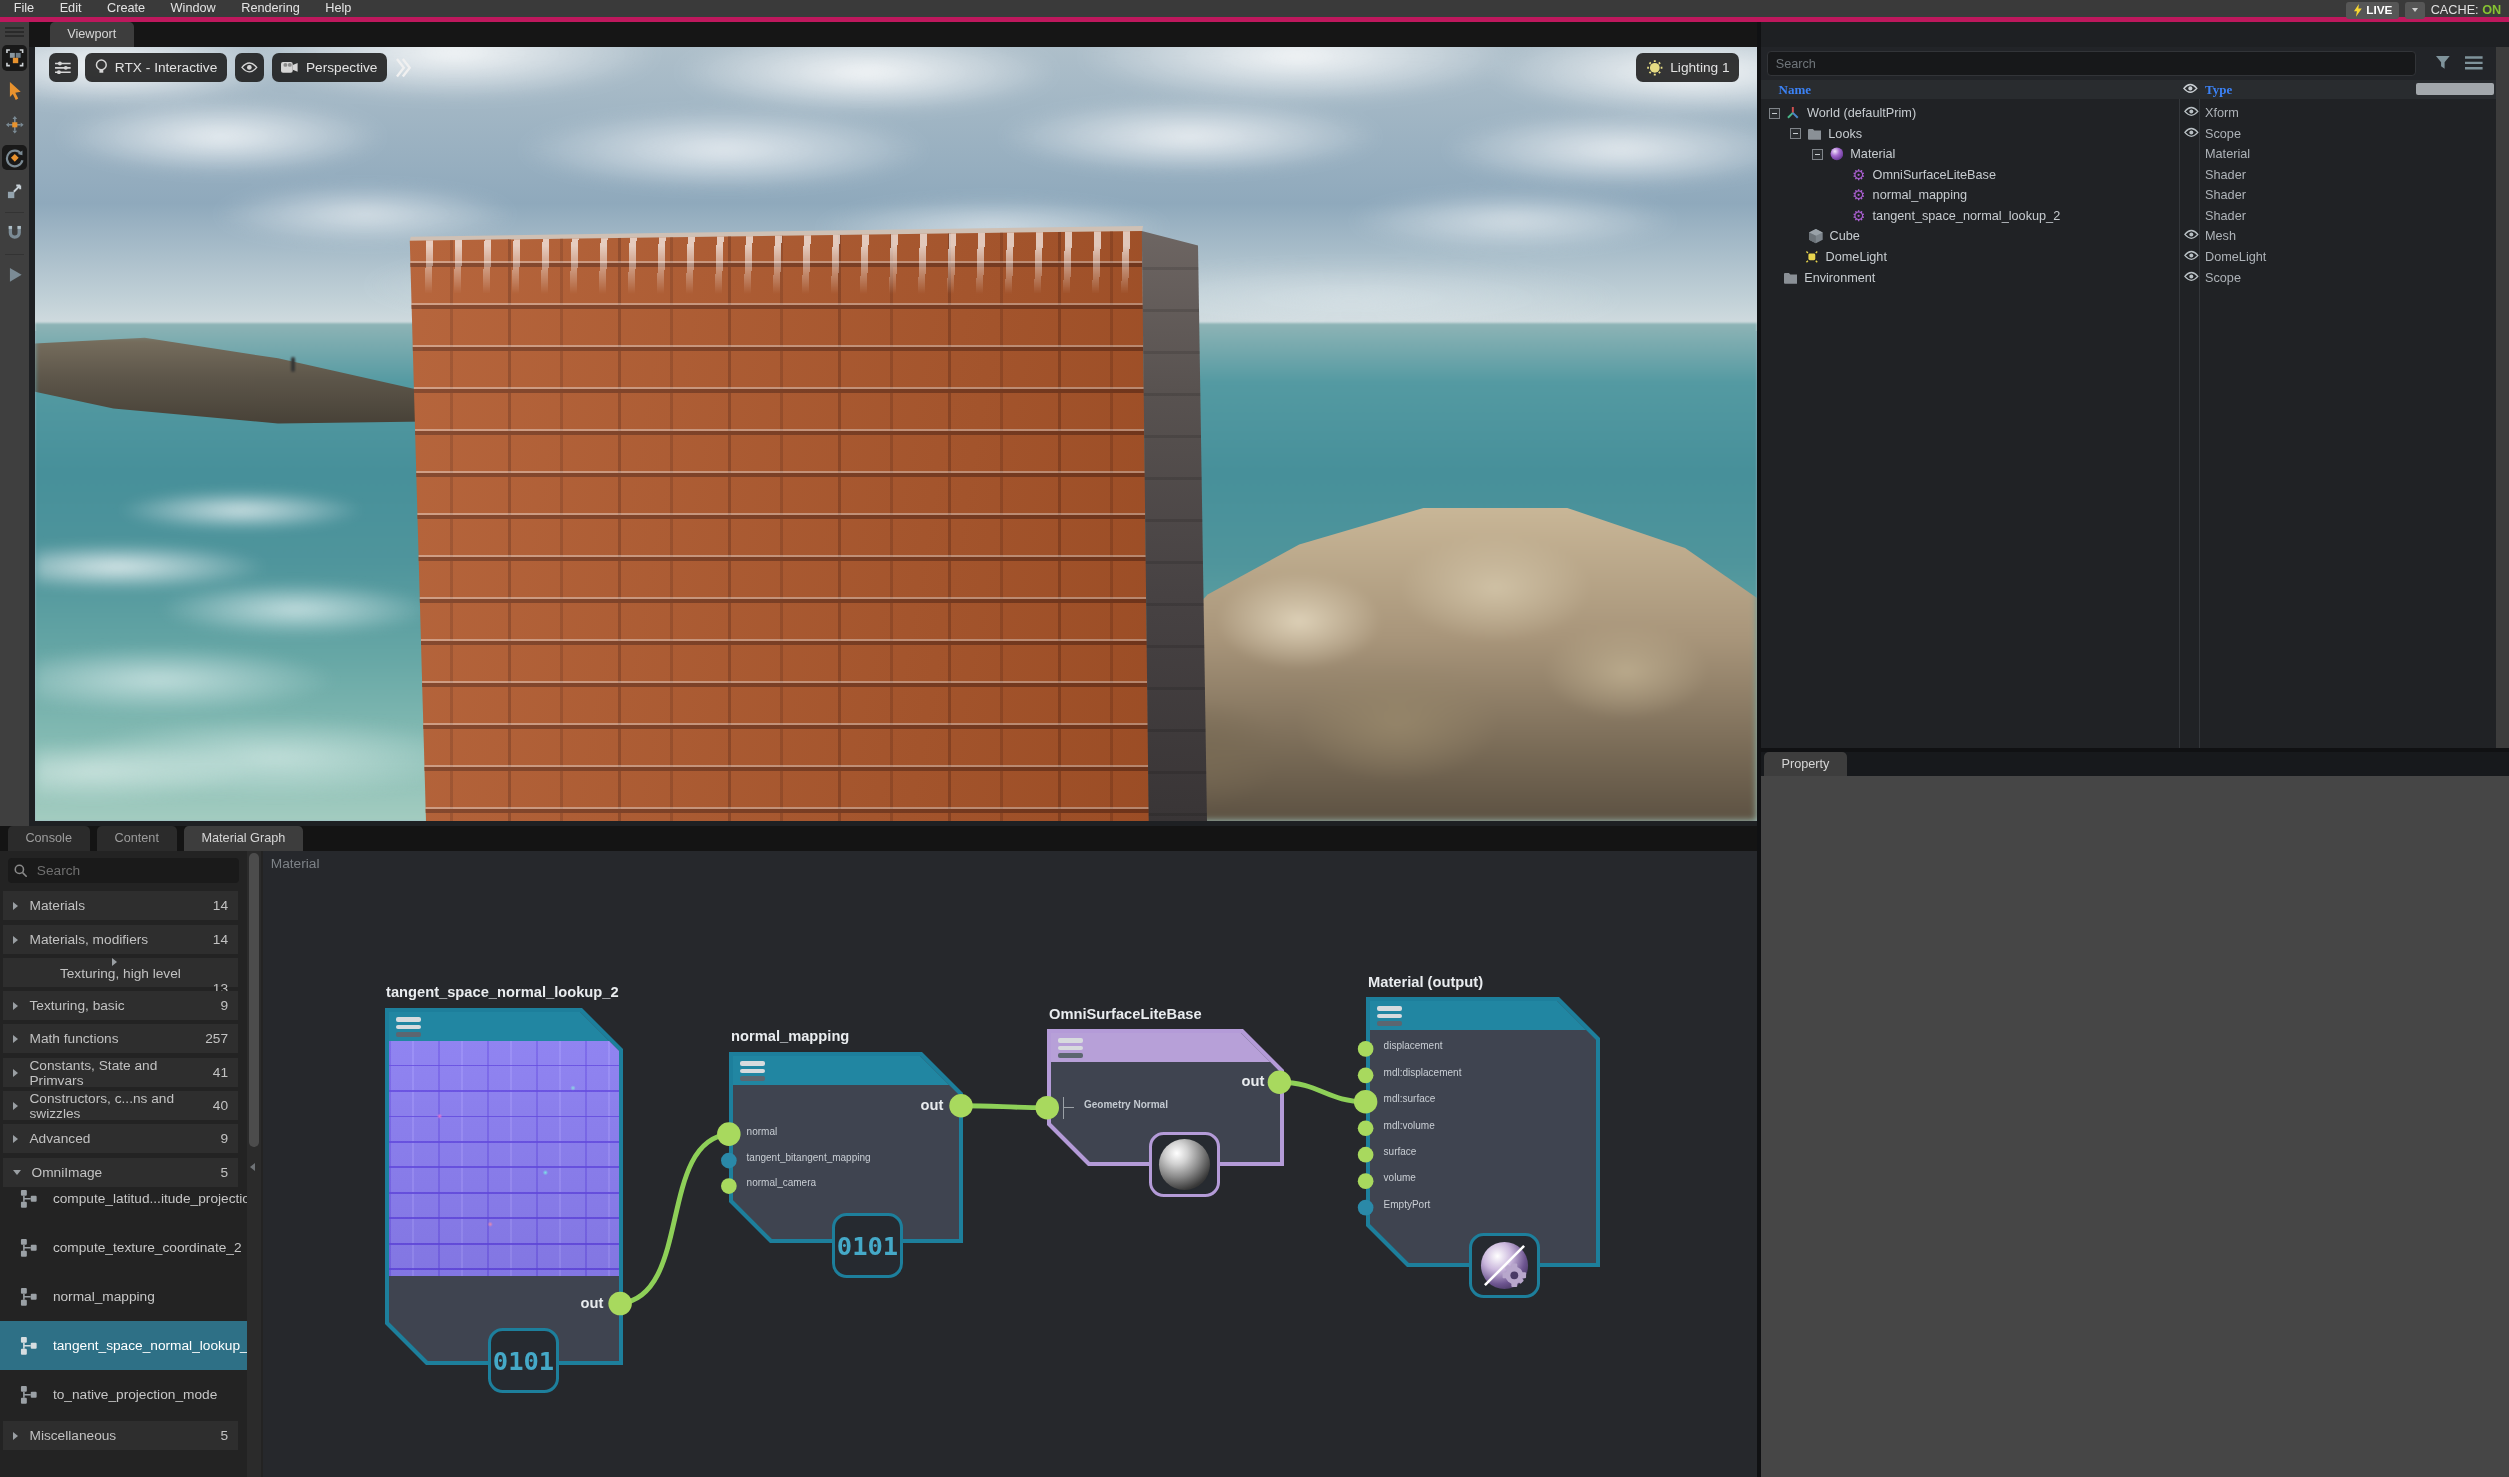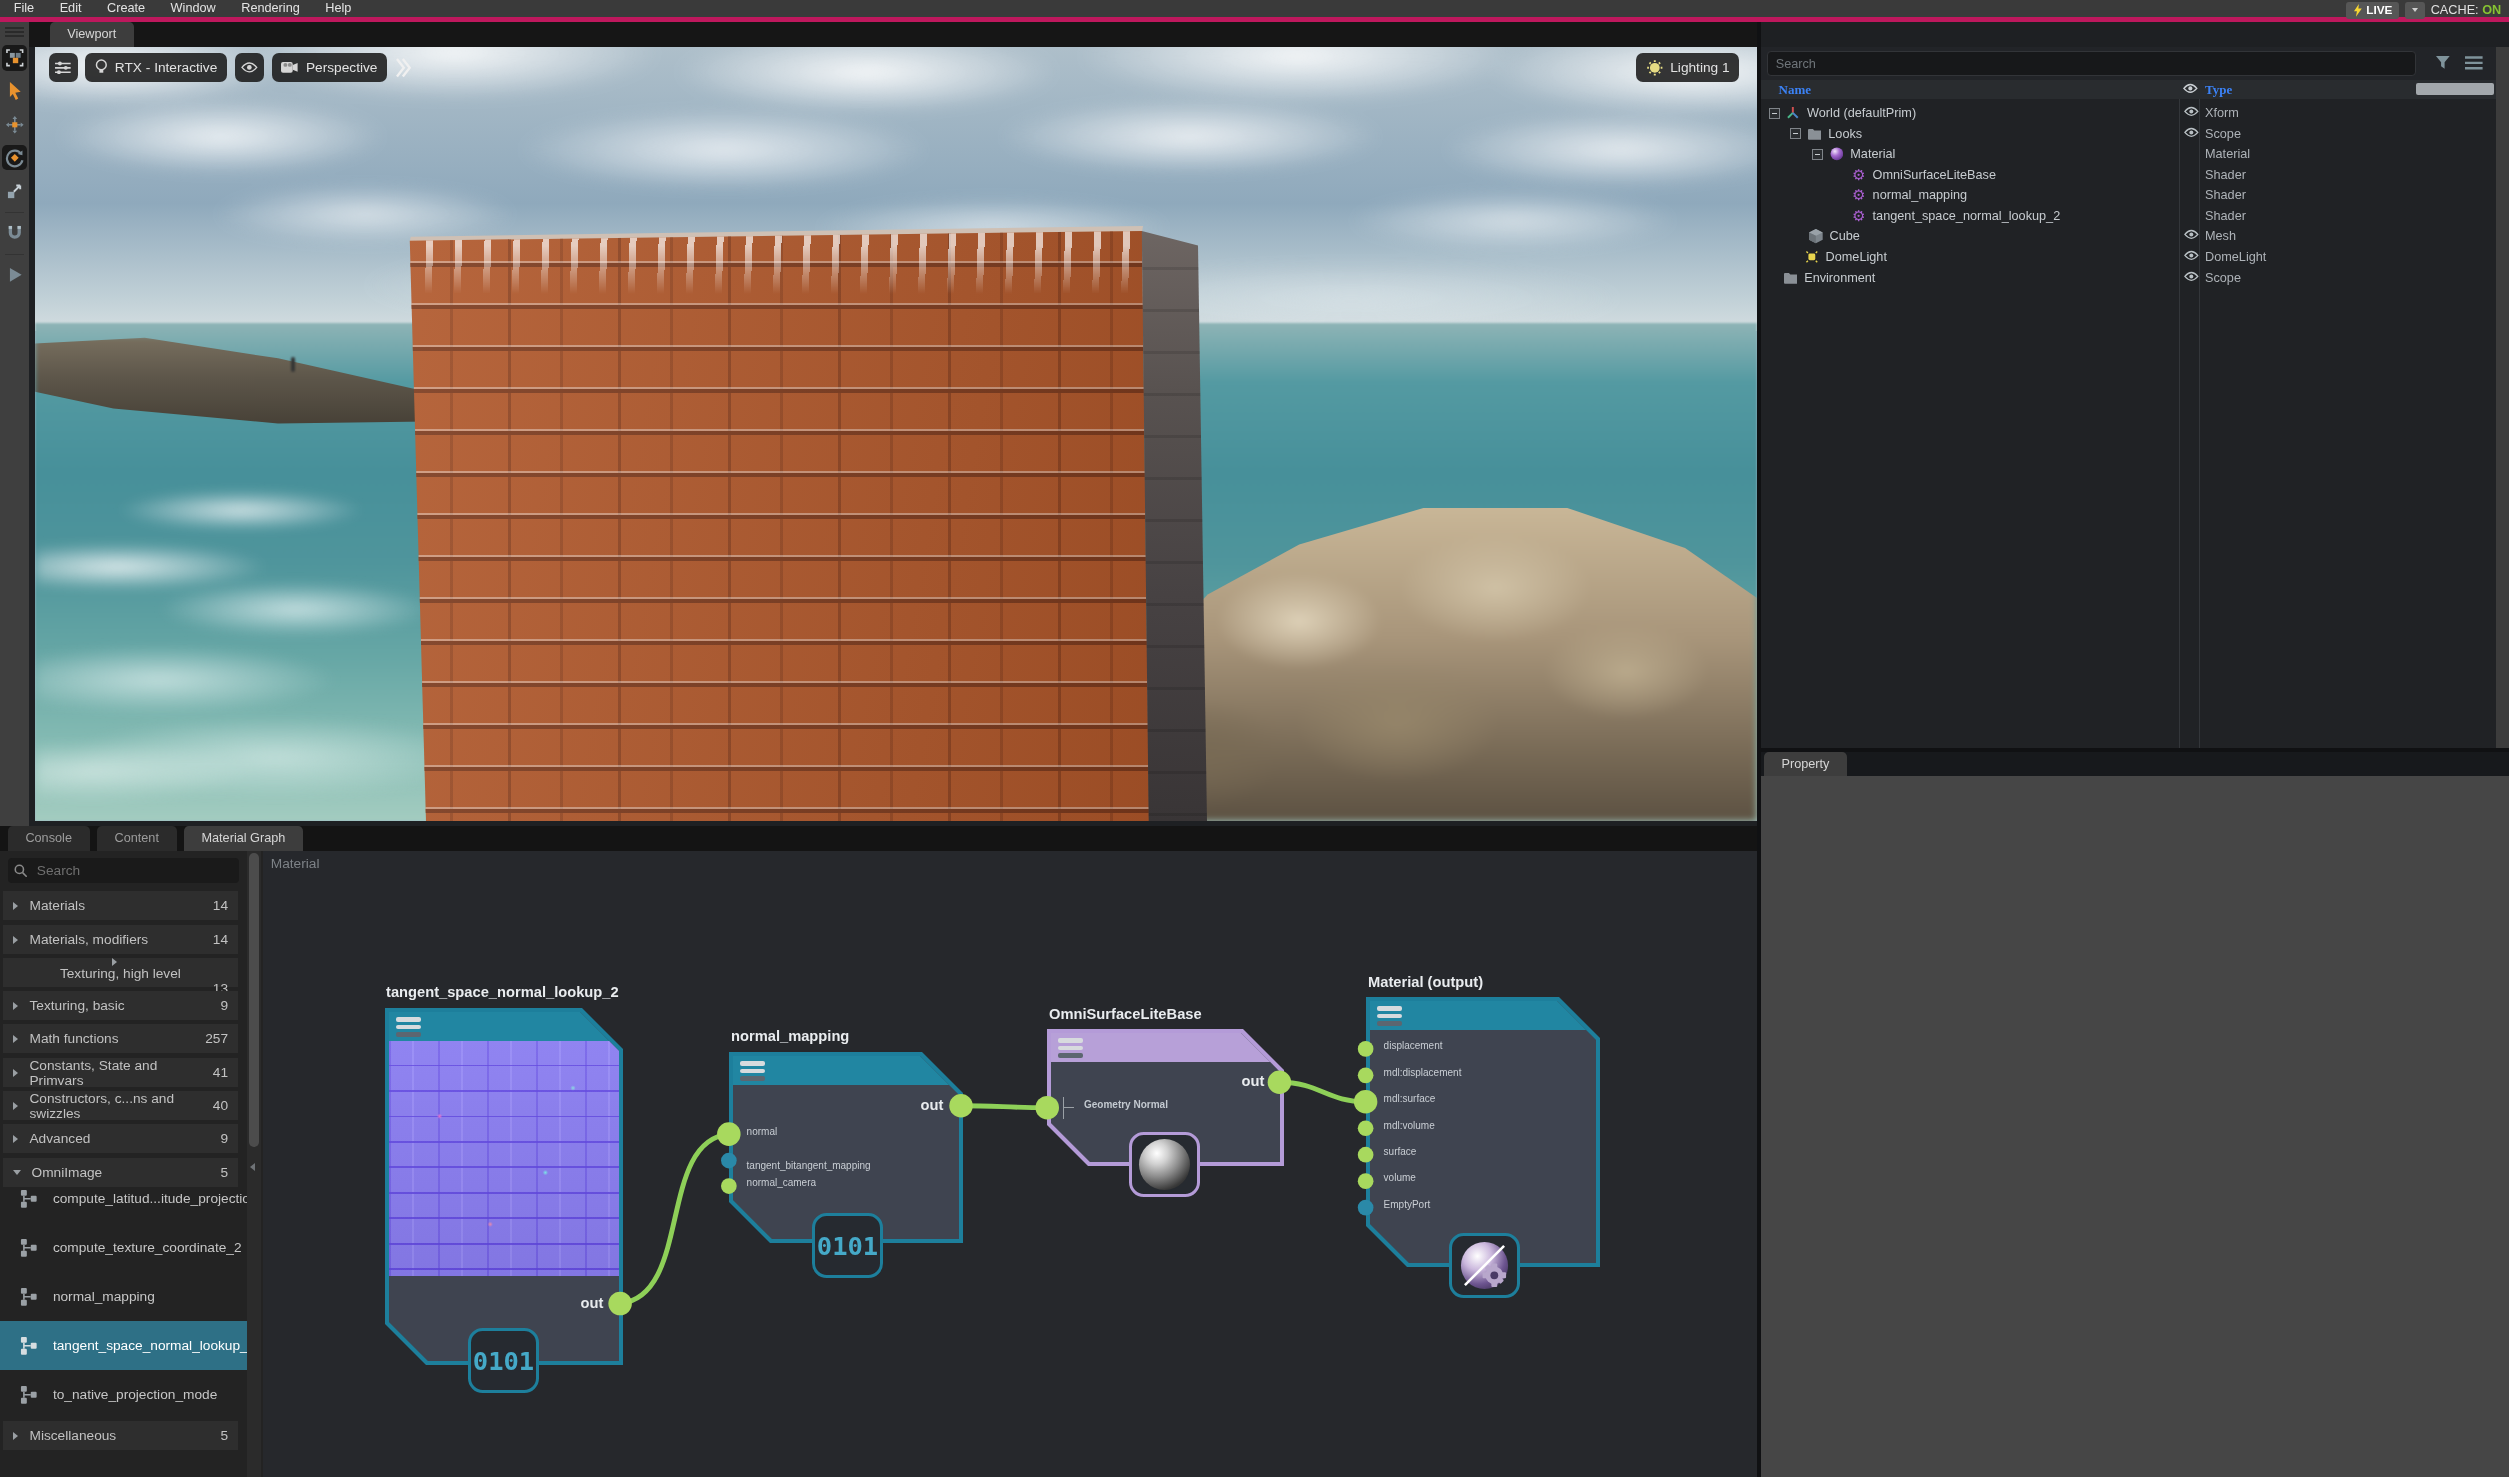--- a/index.html
+++ b/index.html
@@ -159,21 +159,21 @@
       radial-gradient(3.9px 3.9px at 80% 20%, rgba(140,255,220,.7), transparent 70%),
       linear-gradient(rgba(255,255,255,.05), rgba(0,0,0,.06)),
       repeating-linear-gradient(180deg, transparent 0 23.5px, rgba(96,70,225,.85) 23.5px 25.5px),
       repeating-linear-gradient(90deg, rgba(96,70,225,.45) 0 2px, transparent 2px 49px),
       repeating-linear-gradient(90deg, transparent 0 23.5px, rgba(175,165,255,.35) 23.5px 25.5px, transparent 25.5px 49px);}
   .pl { position:absolute; color:#c9ced4; font-size:10px; z-index:7; }
   .pr { position:absolute; color:#e8ebee; font-size:14.7px; font-weight:bold; z-index:7; }
   .tickglyph { position:absolute; width:13.7px; height:21.6px; z-index:7; }
   .tickglyph::before { content:""; position:absolute; left:0; top:0; width:1px; height:21.6px; background:#9aa0a6; }
   .tickglyph::after { content:""; position:absolute; left:0; top:9.8px; width:11.8px; height:1px; background:#9aa0a6; }
-  .gbadge { position:absolute; width:71px; height:65px; border:3.9px solid #1d7f9c; border-radius:14.7px; background:#262a30; display:flex; align-items:center; justify-content:center; z-index:9; color:#45a9c8; font-family:"DejaVu Sans Mono", monospace; font-weight:bold; font-size:25.5px; }
+  .gbadge { position:absolute; width:71px; height:65px; border:3.9px solid #1d7f9c; border-radius:14.7px; background:#262a30; display:flex; align-items:center; justify-content:center; z-index:9; color:#45a9c8; font-family:"DejaVu Sans Mono", monospace; font-weight:bold; font-size:25.5px;margin-left:20px; }
   .gbadge.purple { border-color:#b49bd8; }
   .sphere-chrome { width:51px; height:51px; border-radius:50%;
     background:radial-gradient(circle at 35% 28%, #ffffff, #d2d2d2 22%, #8b8b8b 48%, #3a3a3a 75%, #141414 100%); }
   .wires { position:absolute; left:0; top:0; z-index:7; pointer-events:none; }
 </style>
 </head>
 <body>
 
 <div class="app">
 
@@ -614,21 +614,21 @@
         <div class="head">
             <div class="burger">
               <i></i>
               <i></i>
               <i></i>
             </div>
           </div>
       </div>
       <div class="pr" style="right:19.6px; top:45px;">out</div>
       <div class="pl" style="left:17.6px; top:74px;">normal</div>
-      <div class="pl" style="left:17.6px; top:108px;">tangent_bitangent_mapping</div>
+      <div class="pl" style="left:17.6px; top:100px;">tangent_bitangent_mapping</div>
       <div class="pl" style="left:17.6px; top:125px;">normal_camera</div>
     </div>
     <div class="gbadge" style="left:549px; top:362px;">
         <span>0101</span>
       </div>
 
     <div class="gnode" style="left:784px; top:178px; width:237px; height:137px; --bc:#b49bd8; --hc:#b7a0d8;">
       <div class="shell"></div>
       <div class="inner">
         <div class="head">

